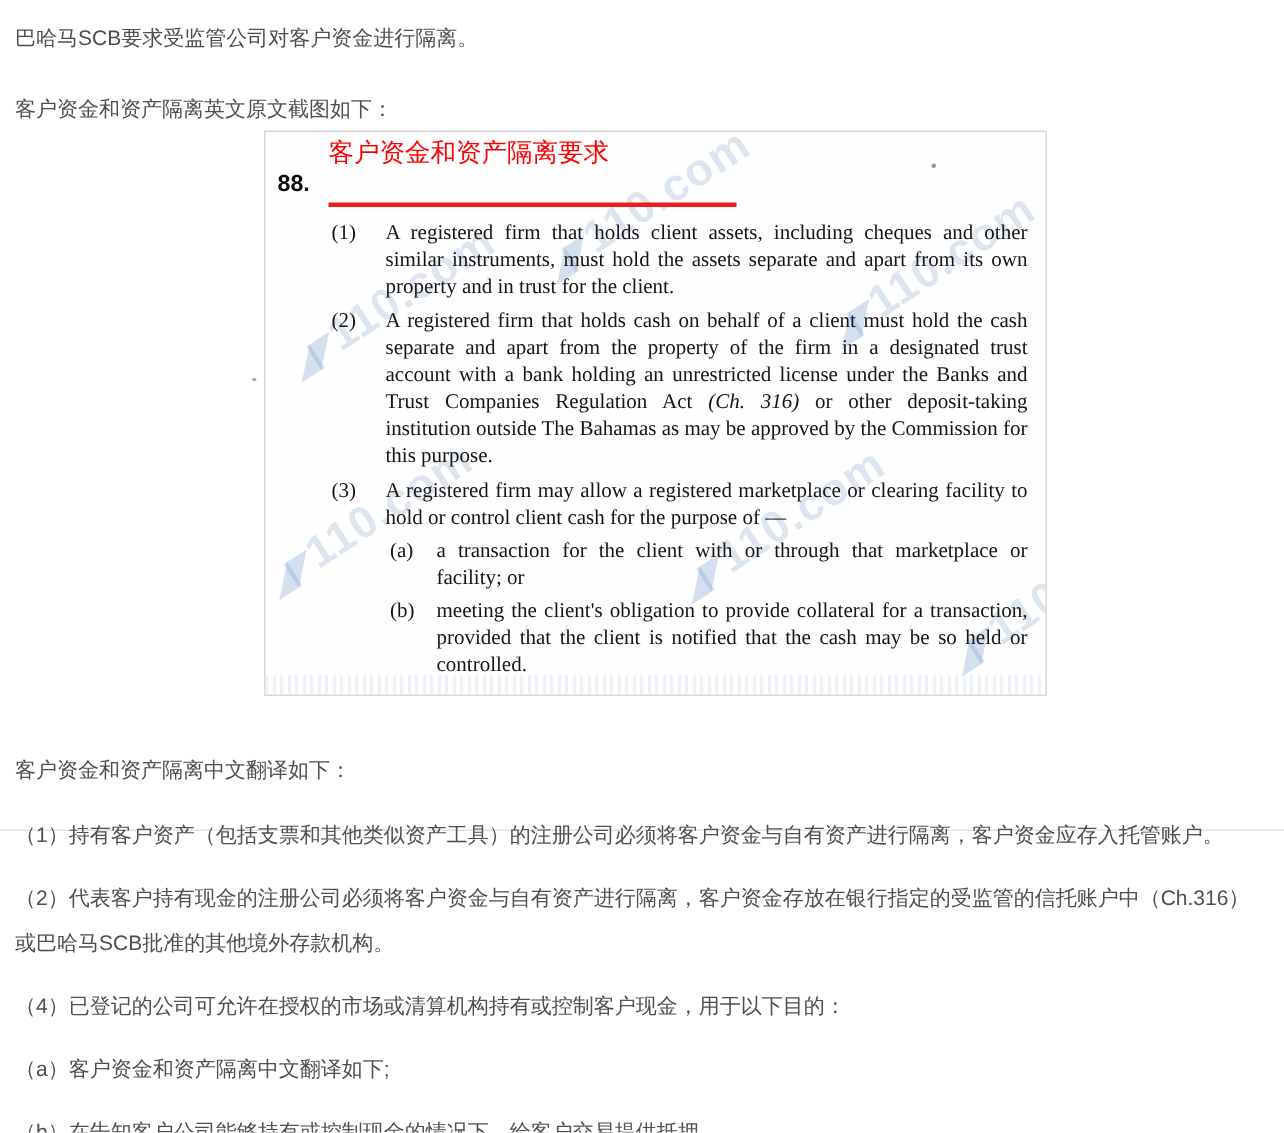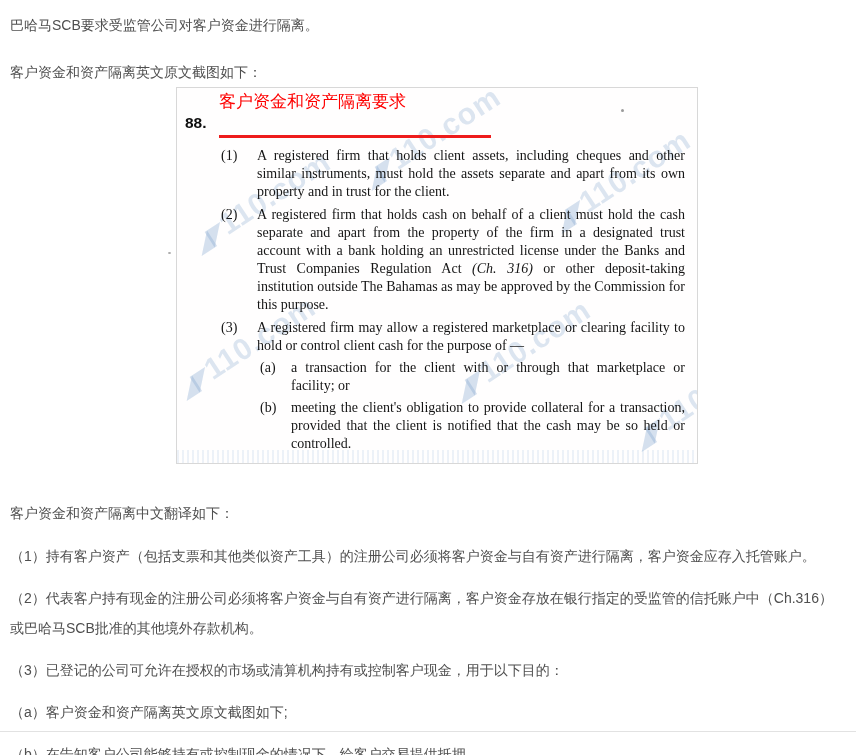--- a/index.html
+++ b/index.html
@@ -1,19 +1,19 @@
 <!DOCTYPE html>
 <html><head>
 <meta charset="utf-8">
 <style>
   * { box-sizing: border-box; }
   html,body { margin:0; padding:0; background:#ffffff; }
   body { width:856px; height:755px; overflow:hidden; }
   .page {
-    position:relative; width:856px; height:732px;
+    position:relative; width:856px; height:554px;
     padding:10px 10px 0 10px;
     font-family:"Liberation Sans","DejaVu Sans",sans-serif;
     color:#4f4f4f;
     border-bottom:1px solid #e2e2e2;
   }
   p.cn { font-size:14px; line-height:30px; margin:0 0 12px 0; }
   p.cn.first { margin-bottom:17px; }
   p.cn.pre-scan { margin-bottom:0; }
   p.cn.heading { margin-bottom:13px;margin-top:34px; }
 
@@ -135,17 +135,17 @@
       <div class="speck a"></div>
       <div class="speck b"></div>
     </div>
   </div>
 
   <div class="speck page-speck"></div>
 
   <p class="cn heading">客户资金和资产隔离中文翻译如下：</p>
   <p class="cn">（1）持有客户资产（包括支票和其他类似资产工具）的注册公司必须将客户资金与自有资产进行隔离，客户资金应存入托管账户。</p>
   <p class="cn">（2）代表客户持有现金的注册公司必须将客户资金与自有资产进行隔离，客户资金存放在银行指定的受监管的信托账户中（Ch.316）或巴哈马SCB批准的其他境外存款机构。</p>
-  <p class="cn">（3）已登记的公司可允许在授权的市场或清算机构持有或控制客户现金，用于以下目的：</p>
-  <p class="cn">（a）客户资金和资产隔离英文原文截图如下;</p>
+  <p class="cn">（4）已登记的公司可允许在授权的市场或清算机构持有或控制客户现金，用于以下目的：</p>
+  <p class="cn">（a）客户资金和资产隔离中文翻译如下;</p>
   <p class="cn">（b）在告知客户公司能够持有或控制现金的情况下，给客户交易提供抵押。</p>
 
 </div>
 
 </body></html>

